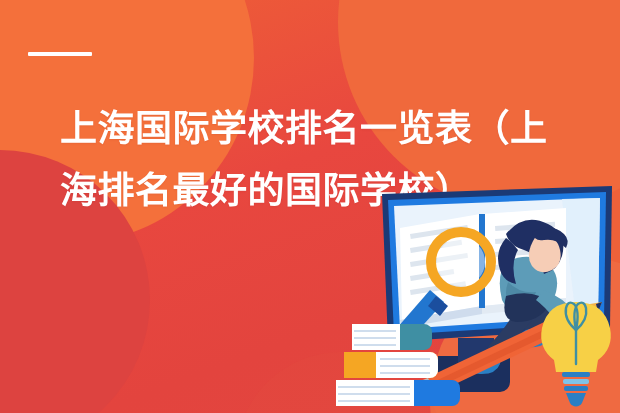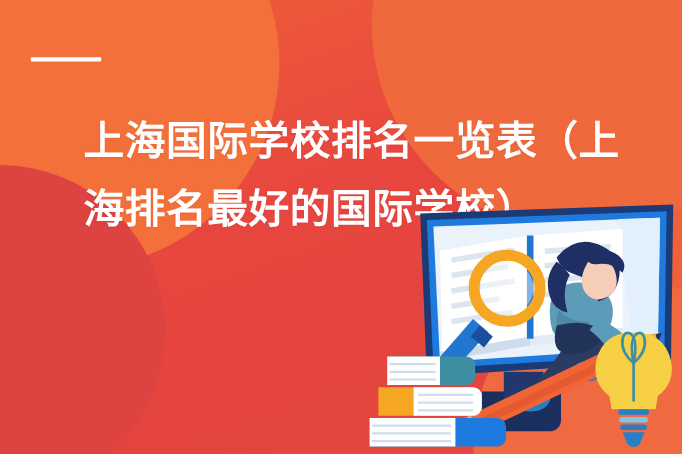--- a/index.html
+++ b/index.html
@@ -82,21 +82,21 @@
     position: absolute;
     left: 28px;
     top: 52px;
     width: 64px;
     height: 4px;
     background: #ffffff;
     border-radius: 1px;
   }
   .headline {
     position: absolute;
-    left: 76px;
+    left: 60px;
     top: 98px;
     width: 520px;
     color: #ffffff;
     font-size: 37px;
     line-height: 62px;
     font-weight: 700;
     letter-spacing: 0.5px;
     white-space: pre-wrap;
     text-shadow: 0 1px 2px rgba(140, 30, 20, .10);
   }

